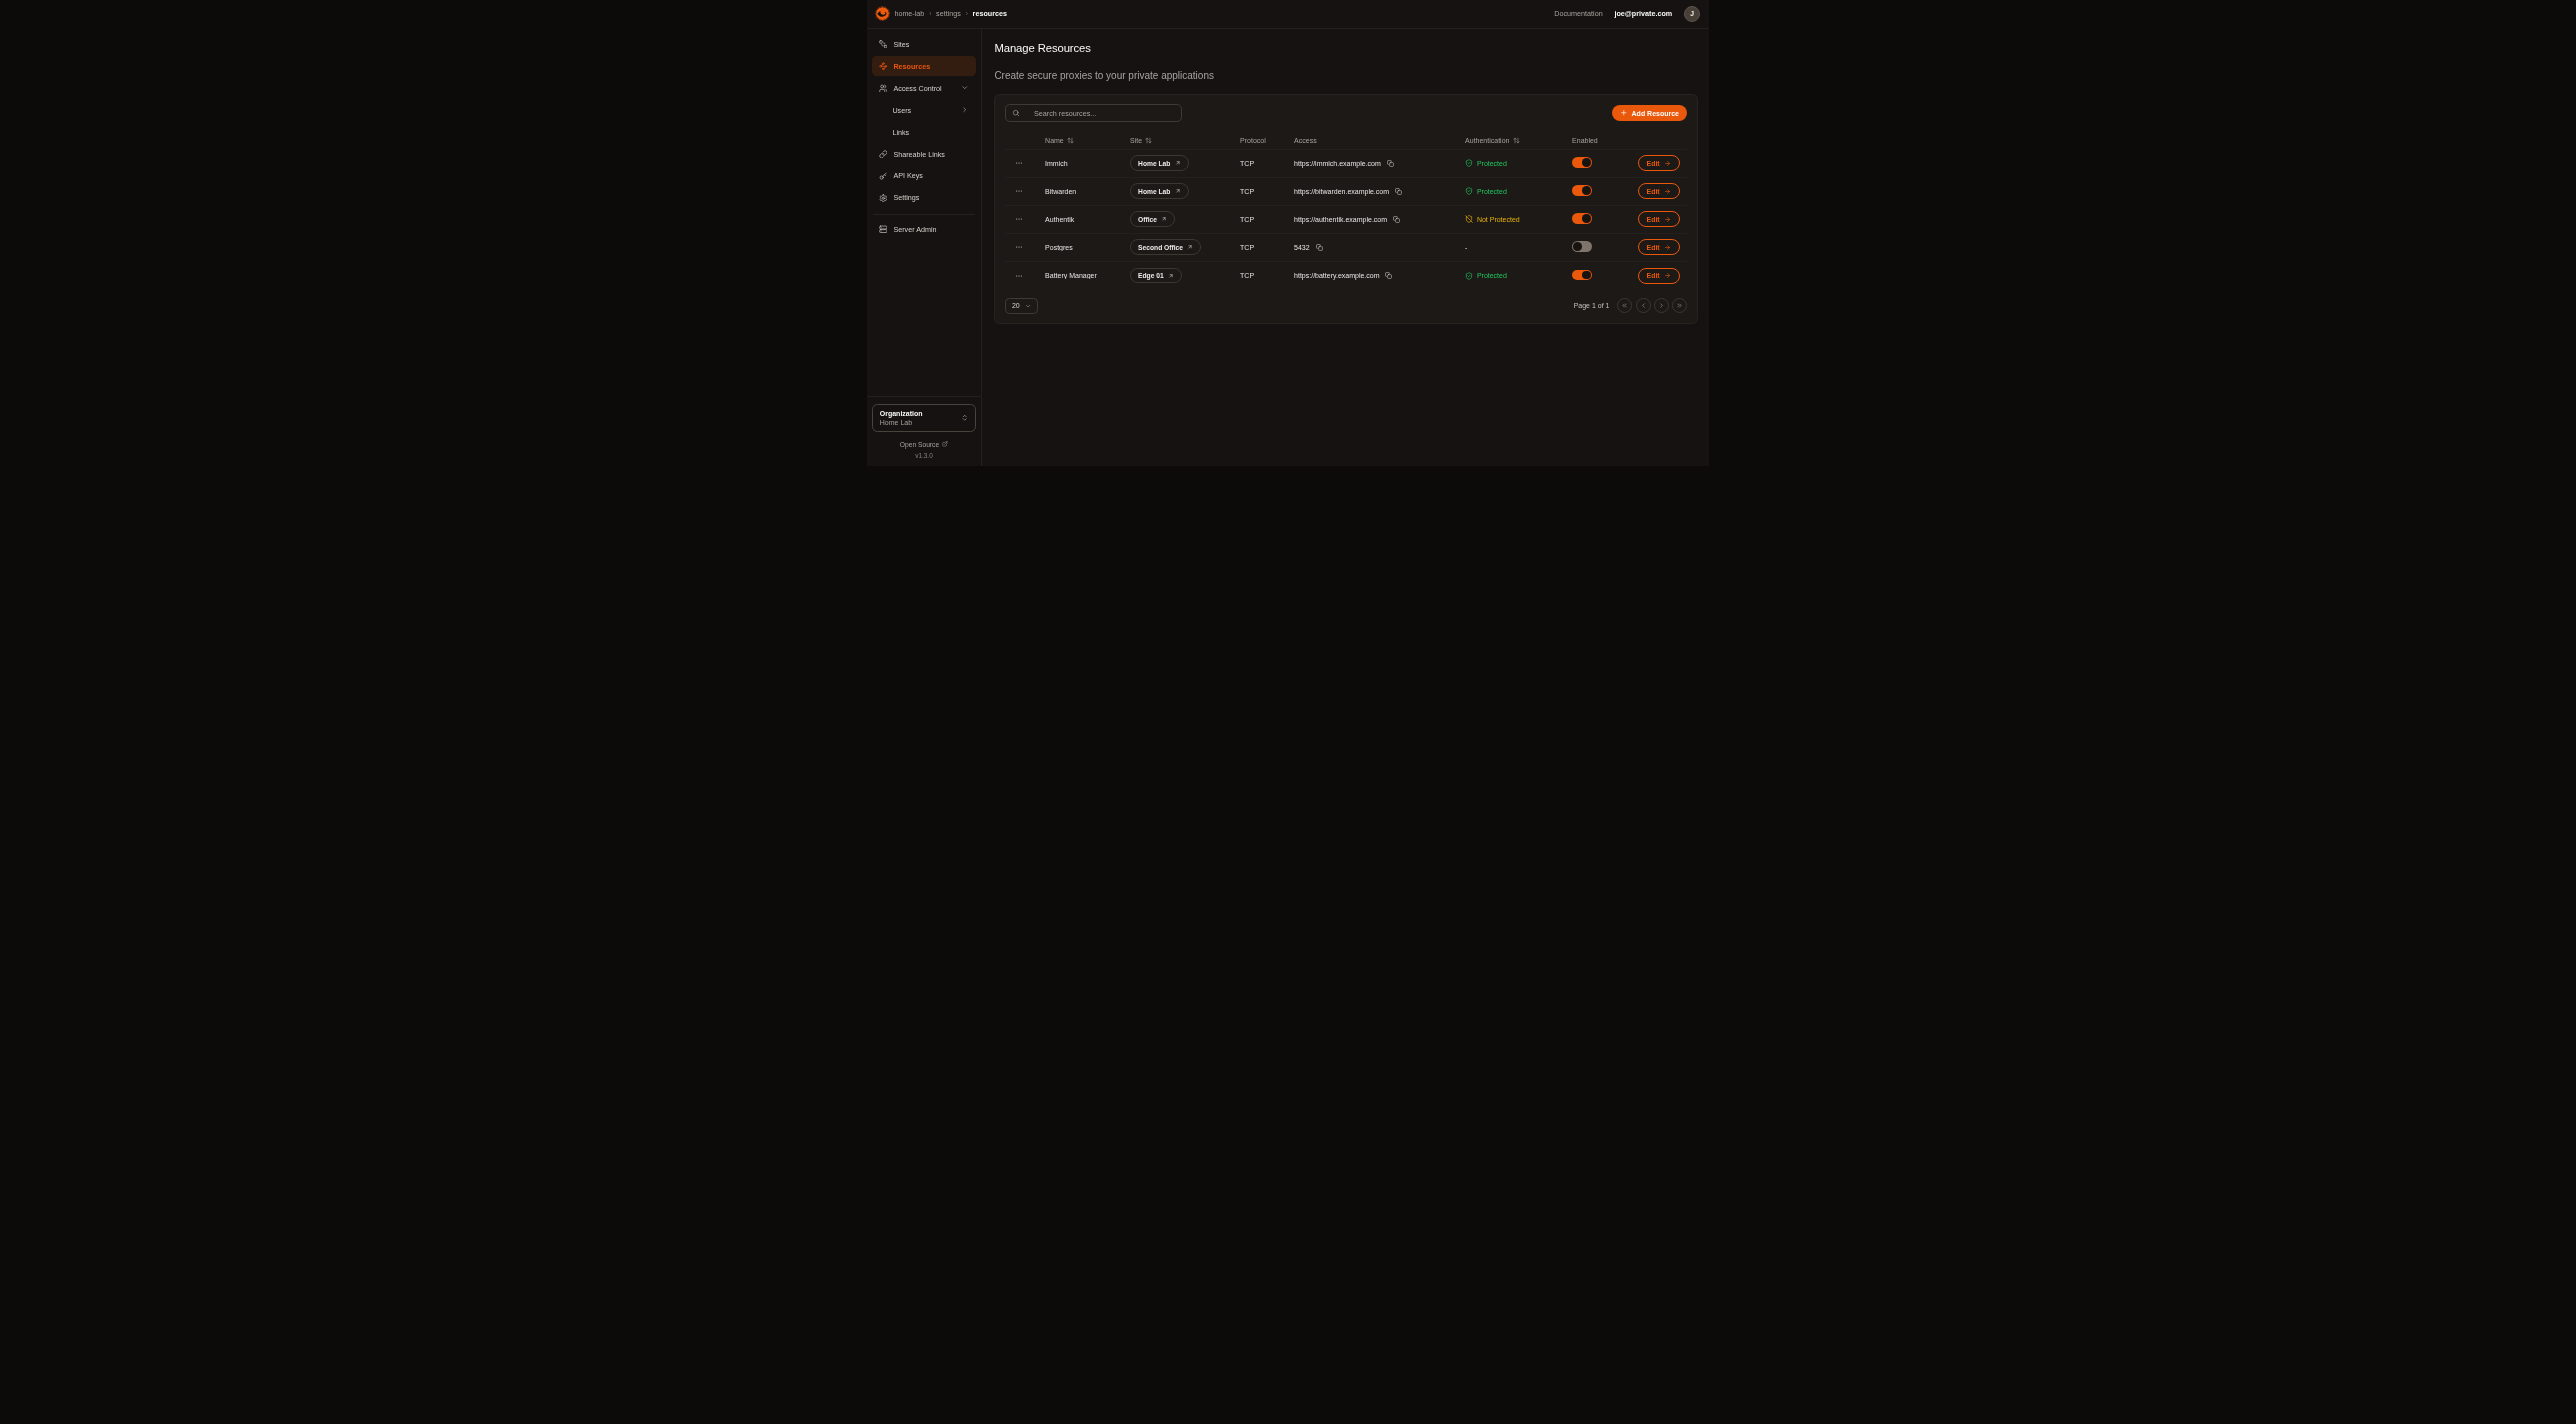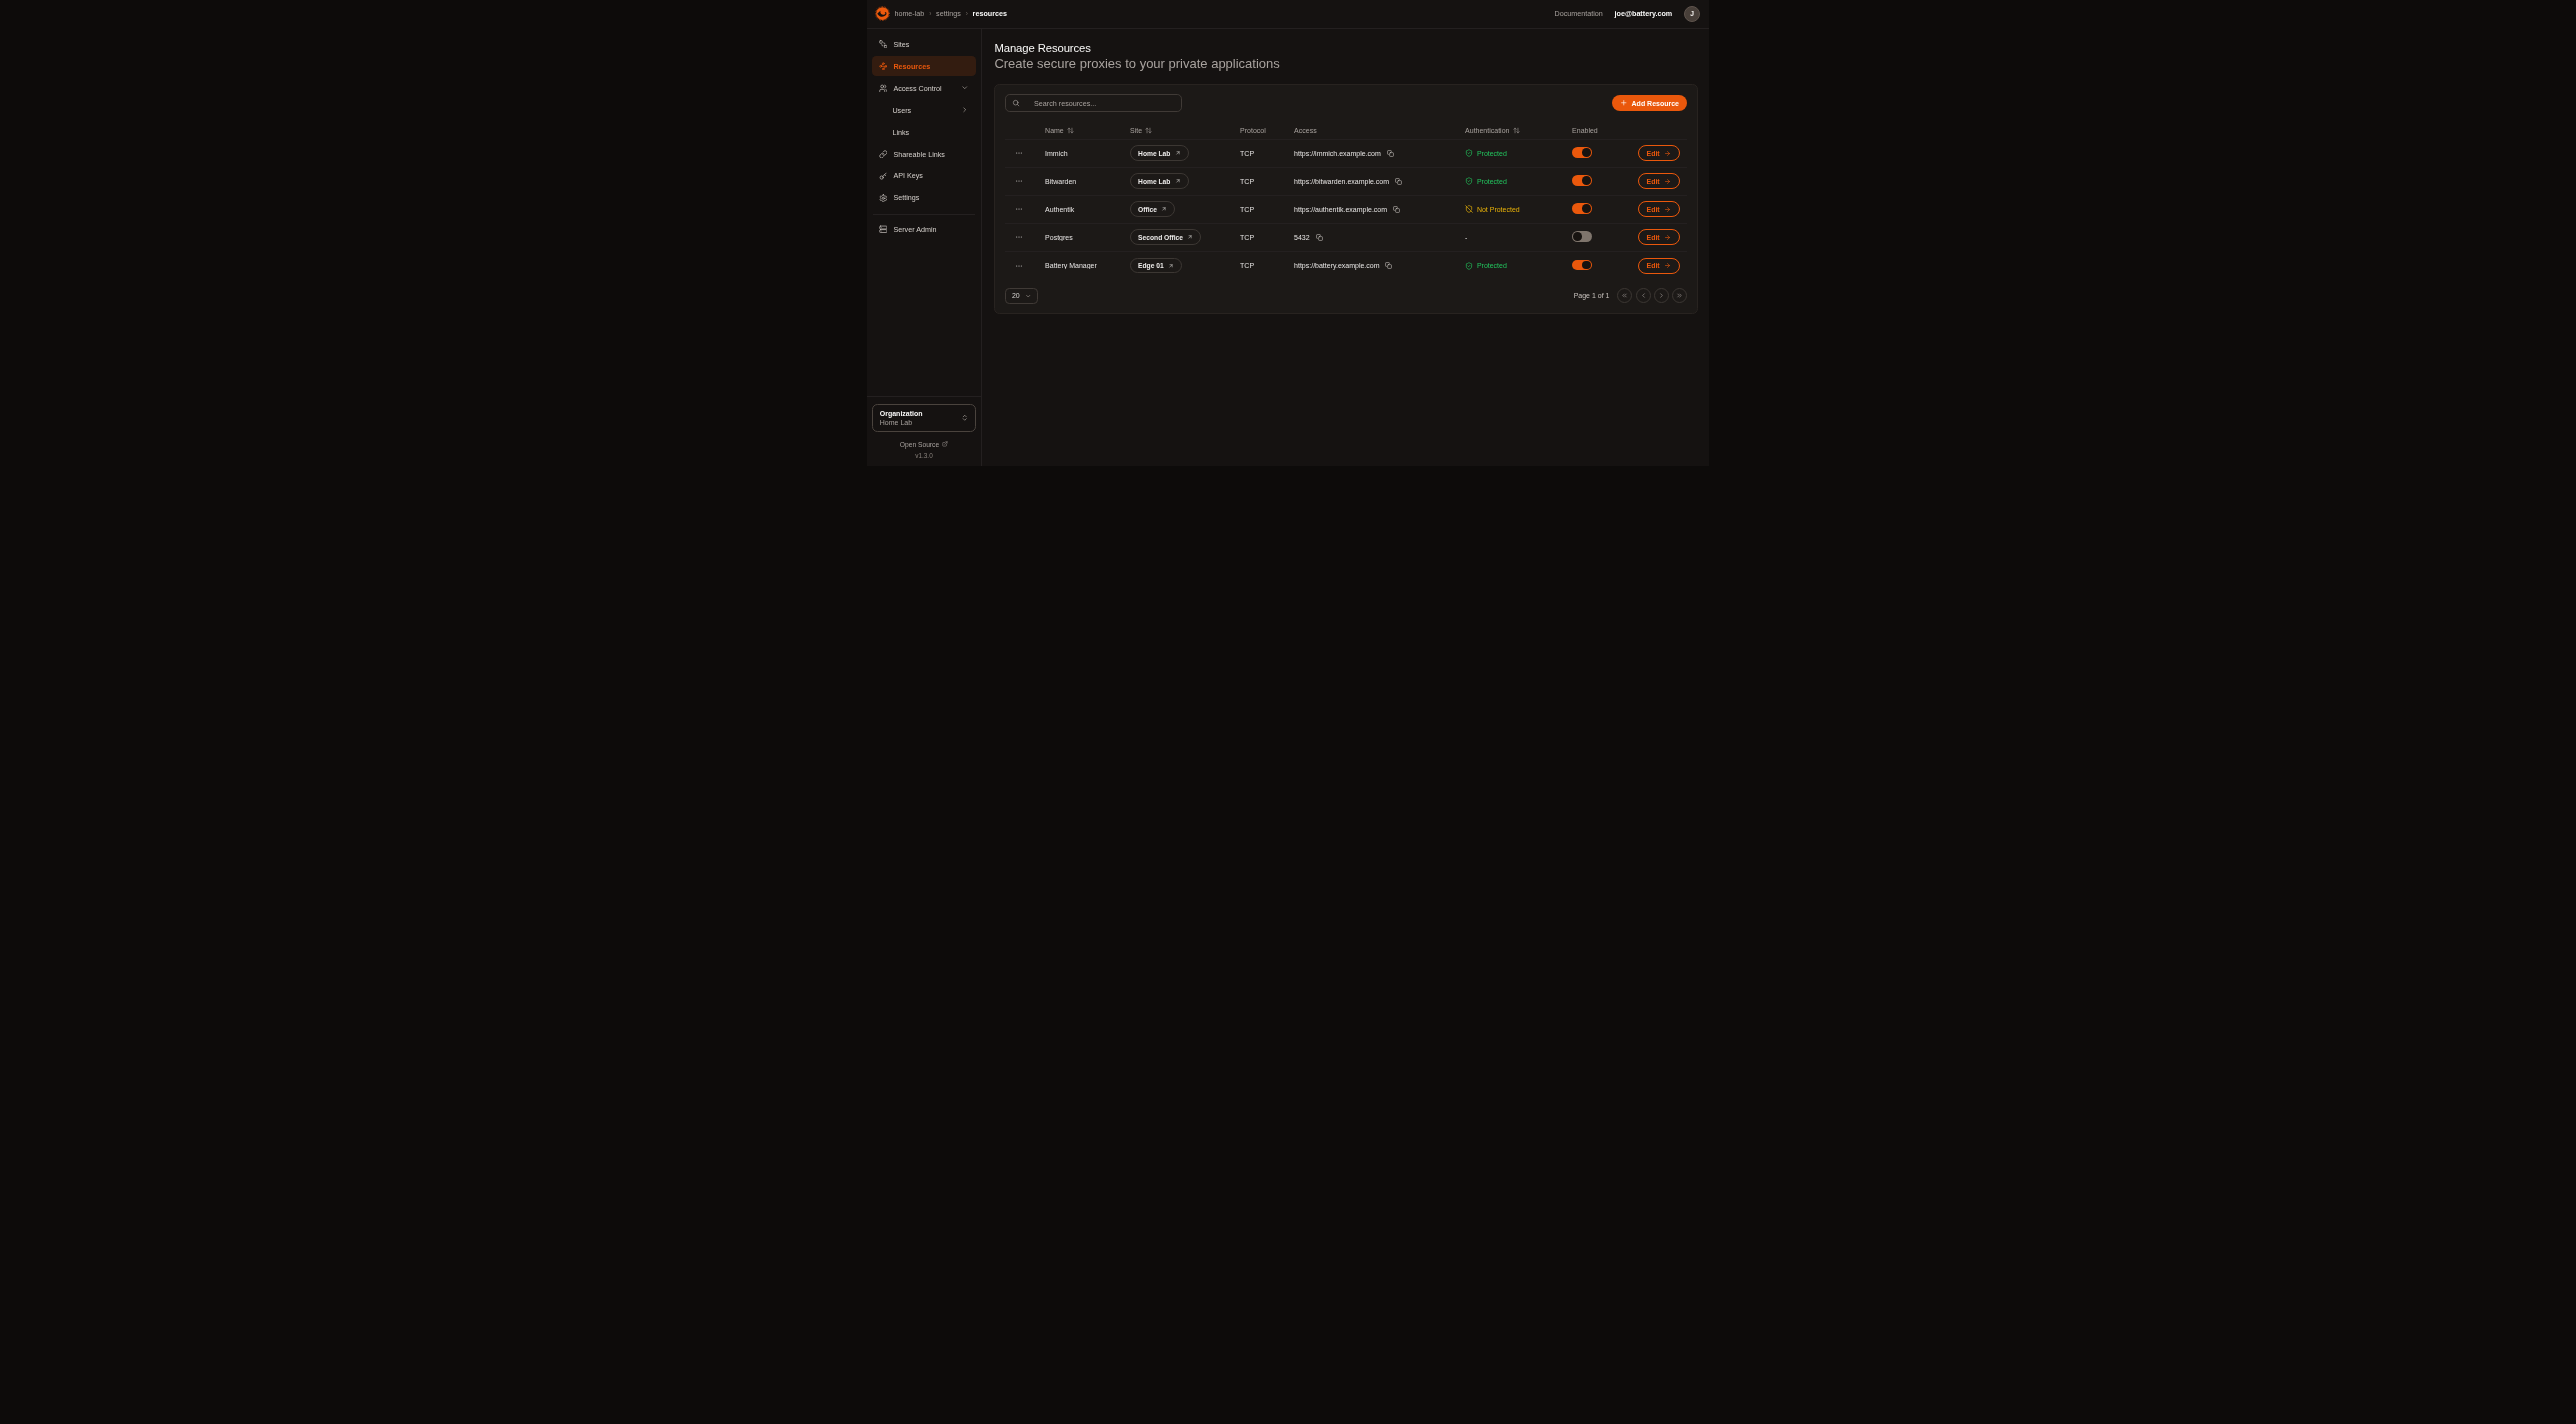--- a/index.html
+++ b/index.html
@@ -55,21 +55,21 @@
   .org-box{border:0.5px solid #4a433d;border-radius:5.4px;padding:4.3px 6.4px;display:flex;align-items:center;cursor:pointer}
   .org-texts{flex:1;min-width:0}
   .org-title{font-size:7px;font-weight:700;color:var(--text-bright);line-height:9px}
   .org-value{font-size:7px;color:var(--muted);line-height:9px}
   .org-chev{color:#b6afa9;display:flex}
   .open-source{margin-top:8.6px;display:flex;align-items:center;justify-content:center;gap:3.2px;color:var(--muted);font-size:6.7px;cursor:pointer}
   .version{margin-top:4.3px;text-align:center;color:var(--muted-2);font-size:6.4px}
 
   
   .page-title{font-size:11.3px;font-weight:400;color:var(--text-bright);letter-spacing:-0.1px}
-  .page-subtitle{margin-top:2px;font-size:13px;color:var(--muted)}
+  .page-subtitle{margin-top:16px;font-size:10px;color:var(--muted)}
 
   
   .card{margin-top:13px;background:var(--card-bg);border:0.5px solid var(--border);border-radius:5.4px;padding:9.7px}
   .toolbar{display:flex;align-items:center;justify-content:space-between}
   .search-box{width:177px;height:17.7px;border:0.5px solid var(--input-border);border-radius:4.8px;display:flex;align-items:center;
               gap:14px;padding:0 5.9px;color:var(--muted)}
   .search-box input{flex:1;min-width:0;background:transparent;border:none;outline:none;color:var(--text);
                     font-size:7.2px;font-family:inherit}
   .search-box input::placeholder{color:var(--muted)}
   .btn-primary{display:flex;align-items:center;gap:4.3px;height:16.6px;padding:0 8px;background:var(--orange);border:none;
@@ -136,21 +136,21 @@
     </div>
     <nav class="crumbs">
       <span class="crumb">home-lab</span>
       <span class="crumb-sep">›</span>
       <span class="crumb">settings</span>
       <span class="crumb-sep">›</span>
       <span class="crumb current">resources</span>
     </nav>
     <div class="topbar-right">
       <span class="doc-link">Documentation</span>
-      <span class="user-email">joe@battery.com</span>
+      <span class="user-email">joe@private.com</span>
       <div class="avatar">J</div>
     </div>
   </header>
 
   <div class="app">
 
     <aside class="sidebar">
       <div class="nav-item">
         <span class="nicon">
           <svg width="8.6" height="8.6" viewBox="0 0 24 24" fill="none" stroke="currentColor" stroke-width="2" stroke-linecap="round" stroke-linejoin="round">

